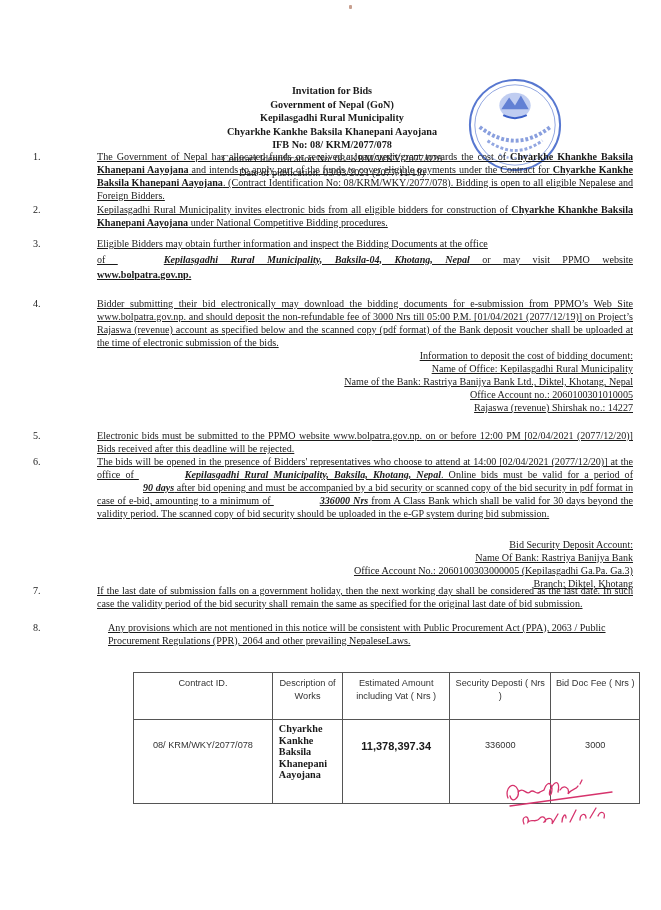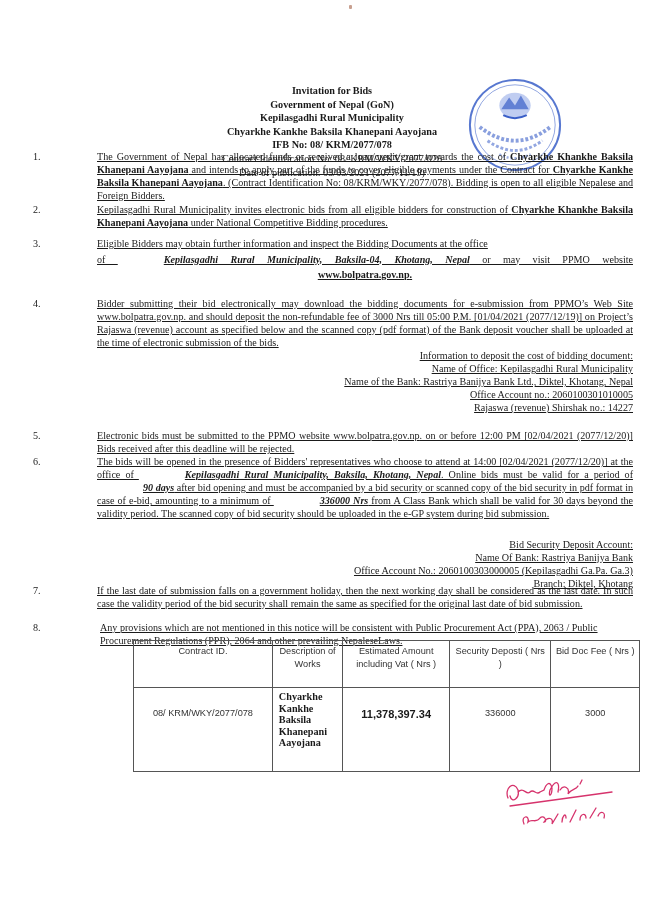--- a/index.html
+++ b/index.html
@@ -12,21 +12,21 @@
   .header .r { font-weight: normal; }
   .stamp { position: absolute; left: 466px; top: 76px; width: 98px; height: 98px; }
   .item { position: absolute; left: 0; width: 661px; font-size: 10.1px; line-height: 13px; }
   .num { position: absolute; left: 33px; width: 30px; }
   .txt { position: absolute; left: 97px; width: 536px; text-align: justify; text-decoration: underline; }
   .txt p { margin: 0; }
   .bi { font-weight: bold; font-style: italic; margin-left: 46px; }
   .bold { font-weight: bold; }
   .u { text-decoration: underline; }
   .info-line { margin: 0; text-align: right; }
-  table.bids { position: absolute; left: 133px; top: 640px; width: 507px; border-collapse: collapse;
+  table.bids { position: absolute; left: 133px; top: 672px; width: 507px; border-collapse: collapse;
                font-family: "Liberation Sans", sans-serif; font-size: 9.2px; color: #333; }
   table.bids th, table.bids td { border: 1px solid #555; text-align: center; vertical-align: top; }
   table.bids th { font-weight: normal; height: 38px; padding: 4px 3px; line-height: 13px; }
   table.bids td { height: 57px; padding: 6px 3px; }
   table.bids td.desc { font-family: "Liberation Serif", serif; font-weight: bold; text-align: left;
                       font-size: 10.2px; line-height: 11.5px; padding: 3px 6px; color: #1a1a1a; }
   table.bids td.amt { font-weight: bold; font-size: 11px; padding-top: 20px; color: #1a1a1a; }
   table.bids td.mid { padding-top: 20px; }
   .sig { position: absolute; left: 500px; top: 770px; width: 150px; height: 70px; }
   .speck { position: absolute; left: 349px; top: 5px; width: 3px; height: 4px; background: #c8a090; border-radius: 1px; }
@@ -66,21 +66,21 @@
   <div class="item" style="top:203px;">
     <span class="num">2.</span>
     <div class="txt"><span>Kepilasgadhi Rural Municipality invites electronic bids from all eligible bidders for construction of </span><span class="bold">Chyarkhe Khankhe Baksila Khanepani Aayojana</span><span> under National Competitive Bidding procedures.</span></div>
   </div>
 
   <div class="item" style="top:236px; line-height:15.5px;">
     <span class="num">3.</span>
     <div class="txt">
       <p style="text-align:left">Eligible Bidders may obtain further information and inspect the Bidding Documents at the office</p>
       <p style="text-align:justify; text-align-last:justify;"><span>of </span><span class="bi">Kepilasgadhi Rural Municipality, Baksila-04, Khotang, Nepal</span><span> or may visit PPMO website</span></p>
-      <p style="text-align:center"><span class="bold u">www.bolpatra.gov.np</span><span class="bold">.</span></p>
+      <p style="text-align:left"><span class="bold u">www.bolpatra.gov.np</span><span class="bold">.</span></p>
     </div>
   </div>
 
   <div class="item" style="top:297px;">
     <span class="num">4.</span>
     <div class="txt">
       <p>Bidder submitting their bid electronically may download the bidding documents for e-submission from PPMO’s Web Site www.bolpatra.gov.np.  and should deposit the non-refundable fee of 3000 Nrs till 05:00 P.M. [01/04/2021 (2077/12/19)] on Project’s Rajaswa (revenue) account as specified below and the scanned copy (pdf format) of the Bank deposit voucher shall be uploaded at the time of electronic submission of the bids.</p>
       <p class="info-line">Information to deposit the cost of bidding document:</p>
       <p class="info-line">Name of Office: Kepilasgadhi Rural Municipality</p>
       <p class="info-line">Name of the Bank: Rastriya Banijya Bank Ltd., Diktel, Khotang, Nepal</p>
@@ -105,21 +105,21 @@
     </div>
   </div>
 
   <div class="item" style="top:584px;">
     <span class="num">7.</span>
     <div class="txt">If the last date of submission falls on a government holiday, then the next working day shall be considered as the last date. In such case the validity period of the bid security shall remain the same as specified for the original last date of bid submission.</div>
   </div>
 
   <div class="item" style="top:621px;">
     <span class="num">8.</span>
-    <div class="txt" style="left:100px; width:520px; text-align:left;">Any provisions which are not mentioned in this notice will be consistent with Public Procurement    Act (PPA), 2063 / Public Procurement Regulations (PPR), 2064 and other prevailing NepaleseLaws.</div>
+    <div class="txt" style="left:108px; width:520px; text-align:left;">Any provisions which are not mentioned in this notice will be consistent with Public Procurement    Act (PPA), 2063 / Public Procurement Regulations (PPR), 2064 and other prevailing NepaleseLaws.</div>
   </div>
 
   <table class="bids">
     <thead>
       <tr>
         <th style="width:140px">Contract ID.</th>
         <th style="width:65px">Description of Works</th>
         <th style="width:105px">Estimated Amount including Vat ( Nrs )</th>
         <th style="width:105px">Security Deposti ( Nrs )</th>
         <th style="width:92px">Bid Doc Fee ( Nrs )</th>

